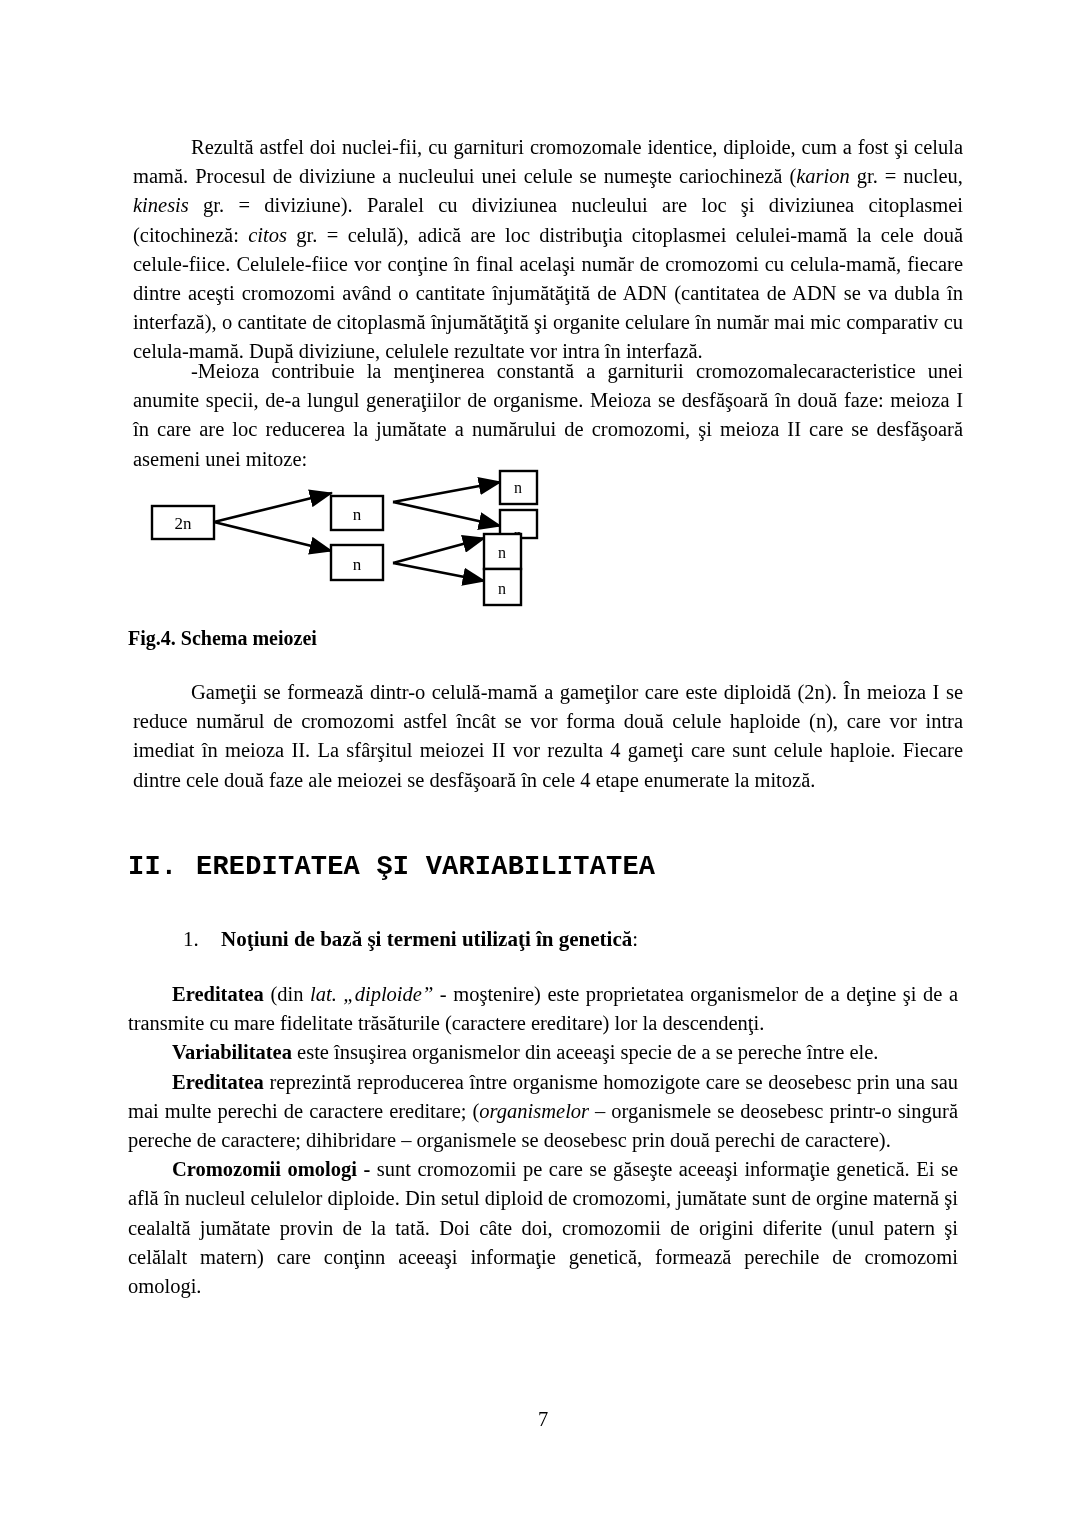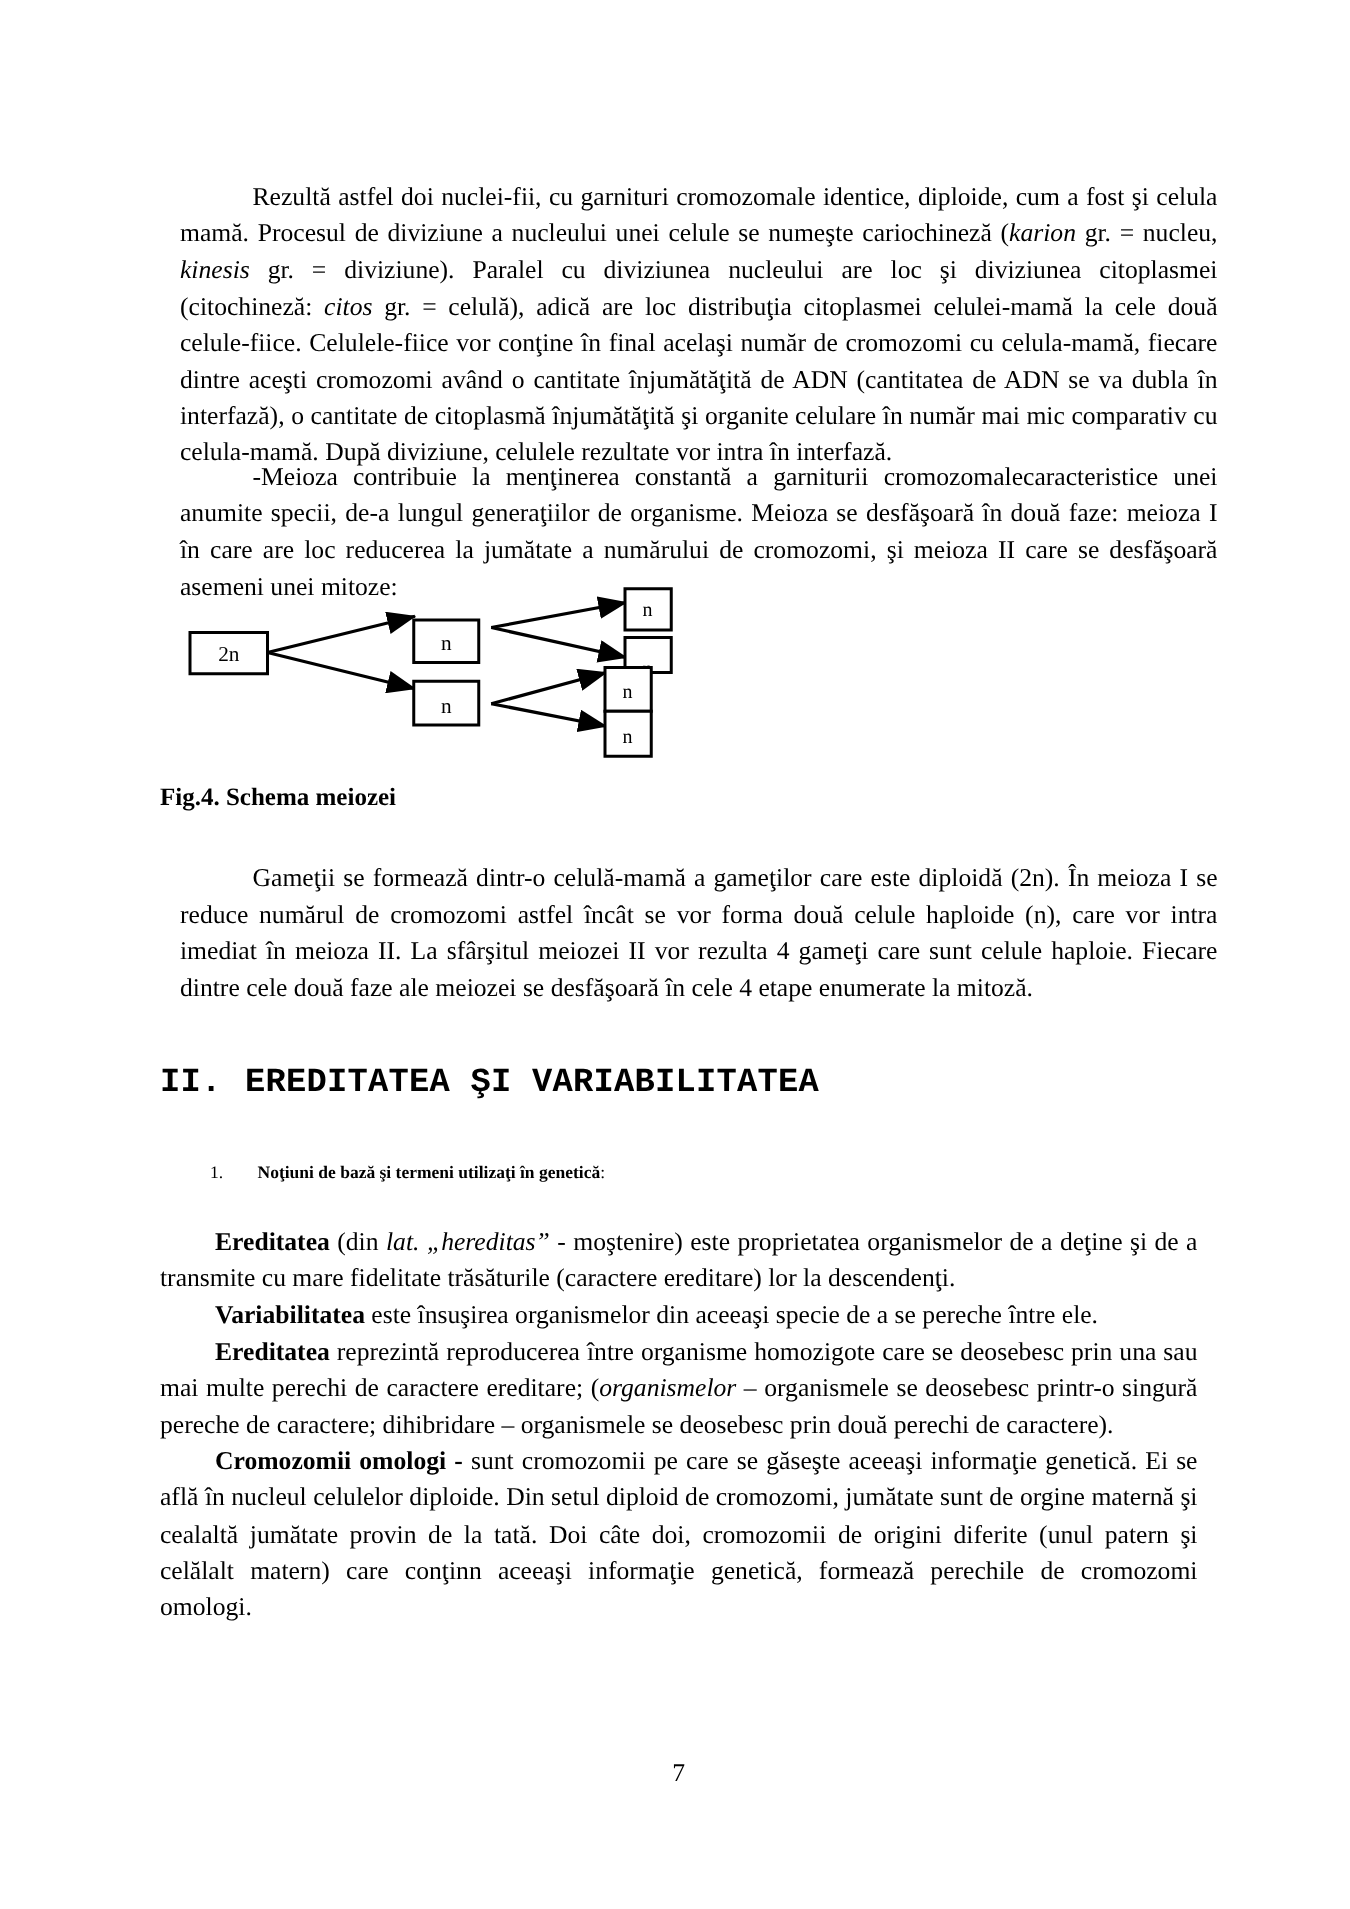--- a/index.html
+++ b/index.html
@@ -17,21 +17,21 @@
   }
   .page {
     position: absolute;
     left: 128px;
     top: 0;
     width: 830px;
     height: 1527px;
   }
 
   p.body-text {
-    margin: 16px;
+    margin: 5px;
     font-size: 20.5px;
     line-height: 29.2px;
     text-align: justify;
     text-justify: inter-word;
     hyphens: none;
   }
   .indent { text-indent: 58px; }
   .indent-small { text-indent: 44px; }
   i { font-style: italic; }
   b { font-weight: bold; }
@@ -70,24 +70,24 @@
     width: 830px;
     font-size: 27px;
     font-weight: bold;
     letter-spacing: 0.2px;
     font-family: Liberation Mono, monospace;
   }
   #section-heading .num { display: inline-block; width: 68px; }
 
   #subsection {
     position: absolute;
-    left: 40px;
+    left: 55px;
     top: 925px;
     width: 790px;
-    font-size: 14px;
+    font-size: 21px;
     line-height: 28px;
   }
   #subsection .listnum {
     font-weight: normal;
     display: inline-block;
     width: 38px;
   }
   #subsection .subtitle { font-weight: bold; }
 
   
@@ -187,21 +187,21 @@
 
   <p class="body-text indent" id="para-gameti">Gameţii se formează dintr-o celulă-mamă a gameţilor care este diploidă (2n). În meioza I se reduce numărul de cromozomi astfel încât se vor forma două celule haploide (n), care vor intra imediat în meioza II. La sfârşitul meiozei II vor rezulta 4 gameţi care sunt celule haploie. Fiecare dintre cele două faze ale meiozei se desfăşoară în cele 4 etape enumerate la mitoză.</p>
 
   <div id="section-heading"><span class="num">II.</span><span>EREDITATEA ŞI VARIABILITATEA</span></div>
 
   <div id="subsection"><span class="listnum">1.</span><span class="subtitle">Noţiuni de bază şi termeni utilizaţi în genetică</span><span>:</span></div>
 
   <div id="definitions">
 
 
-    <p class="body-text indent-small"><b>Ereditatea</b><span> (din </span><i>lat.</i><span> </span><i>„hereditas”</i><span> - moştenire) este proprietatea organismelor de a deţine şi de a transmite cu mare fidelitate trăsăturile (caractere ereditare) lor la descendenţi.</span></p>
+    <p class="body-text indent-small"><b>Ereditatea</b><span> (din </span><i>lat.</i><span> </span><i>„diploide”</i><span> - moştenire) este proprietatea organismelor de a deţine şi de a transmite cu mare fidelitate trăsăturile (caractere ereditare) lor la descendenţi.</span></p>
 
     <p class="body-text indent-small"><b>Variabilitatea</b><span> este însuşirea organismelor din aceeaşi specie de a se pereche între ele.</span></p>
 
     <p class="body-text indent-small"><b>Ereditatea</b><span> reprezintă reproducerea între organisme homozigote care se deosebesc prin una sau mai multe perechi de caractere ereditare; (</span><i>organismelor</i><span> – organismele se deosebesc printr-o singură pereche de caractere; dihibridare – organismele se deosebesc prin două perechi de caractere).</span></p>
 
 
     <p class="body-text indent-small"><b>Cromozomii omologi -</b><span> sunt cromozomii pe care se găseşte aceeaşi informaţie genetică. Ei se află în nucleul celulelor diploide. Din setul diploid de cromozomi, jumătate sunt de orgine maternă şi cealaltă jumătate provin de la tată. Doi câte doi, cromozomii de origini diferite (unul patern şi celălalt matern) care conţinn aceeaşi informaţie genetică, formează perechile de cromozomi omologi.</span></p>
 
 
   </div>

